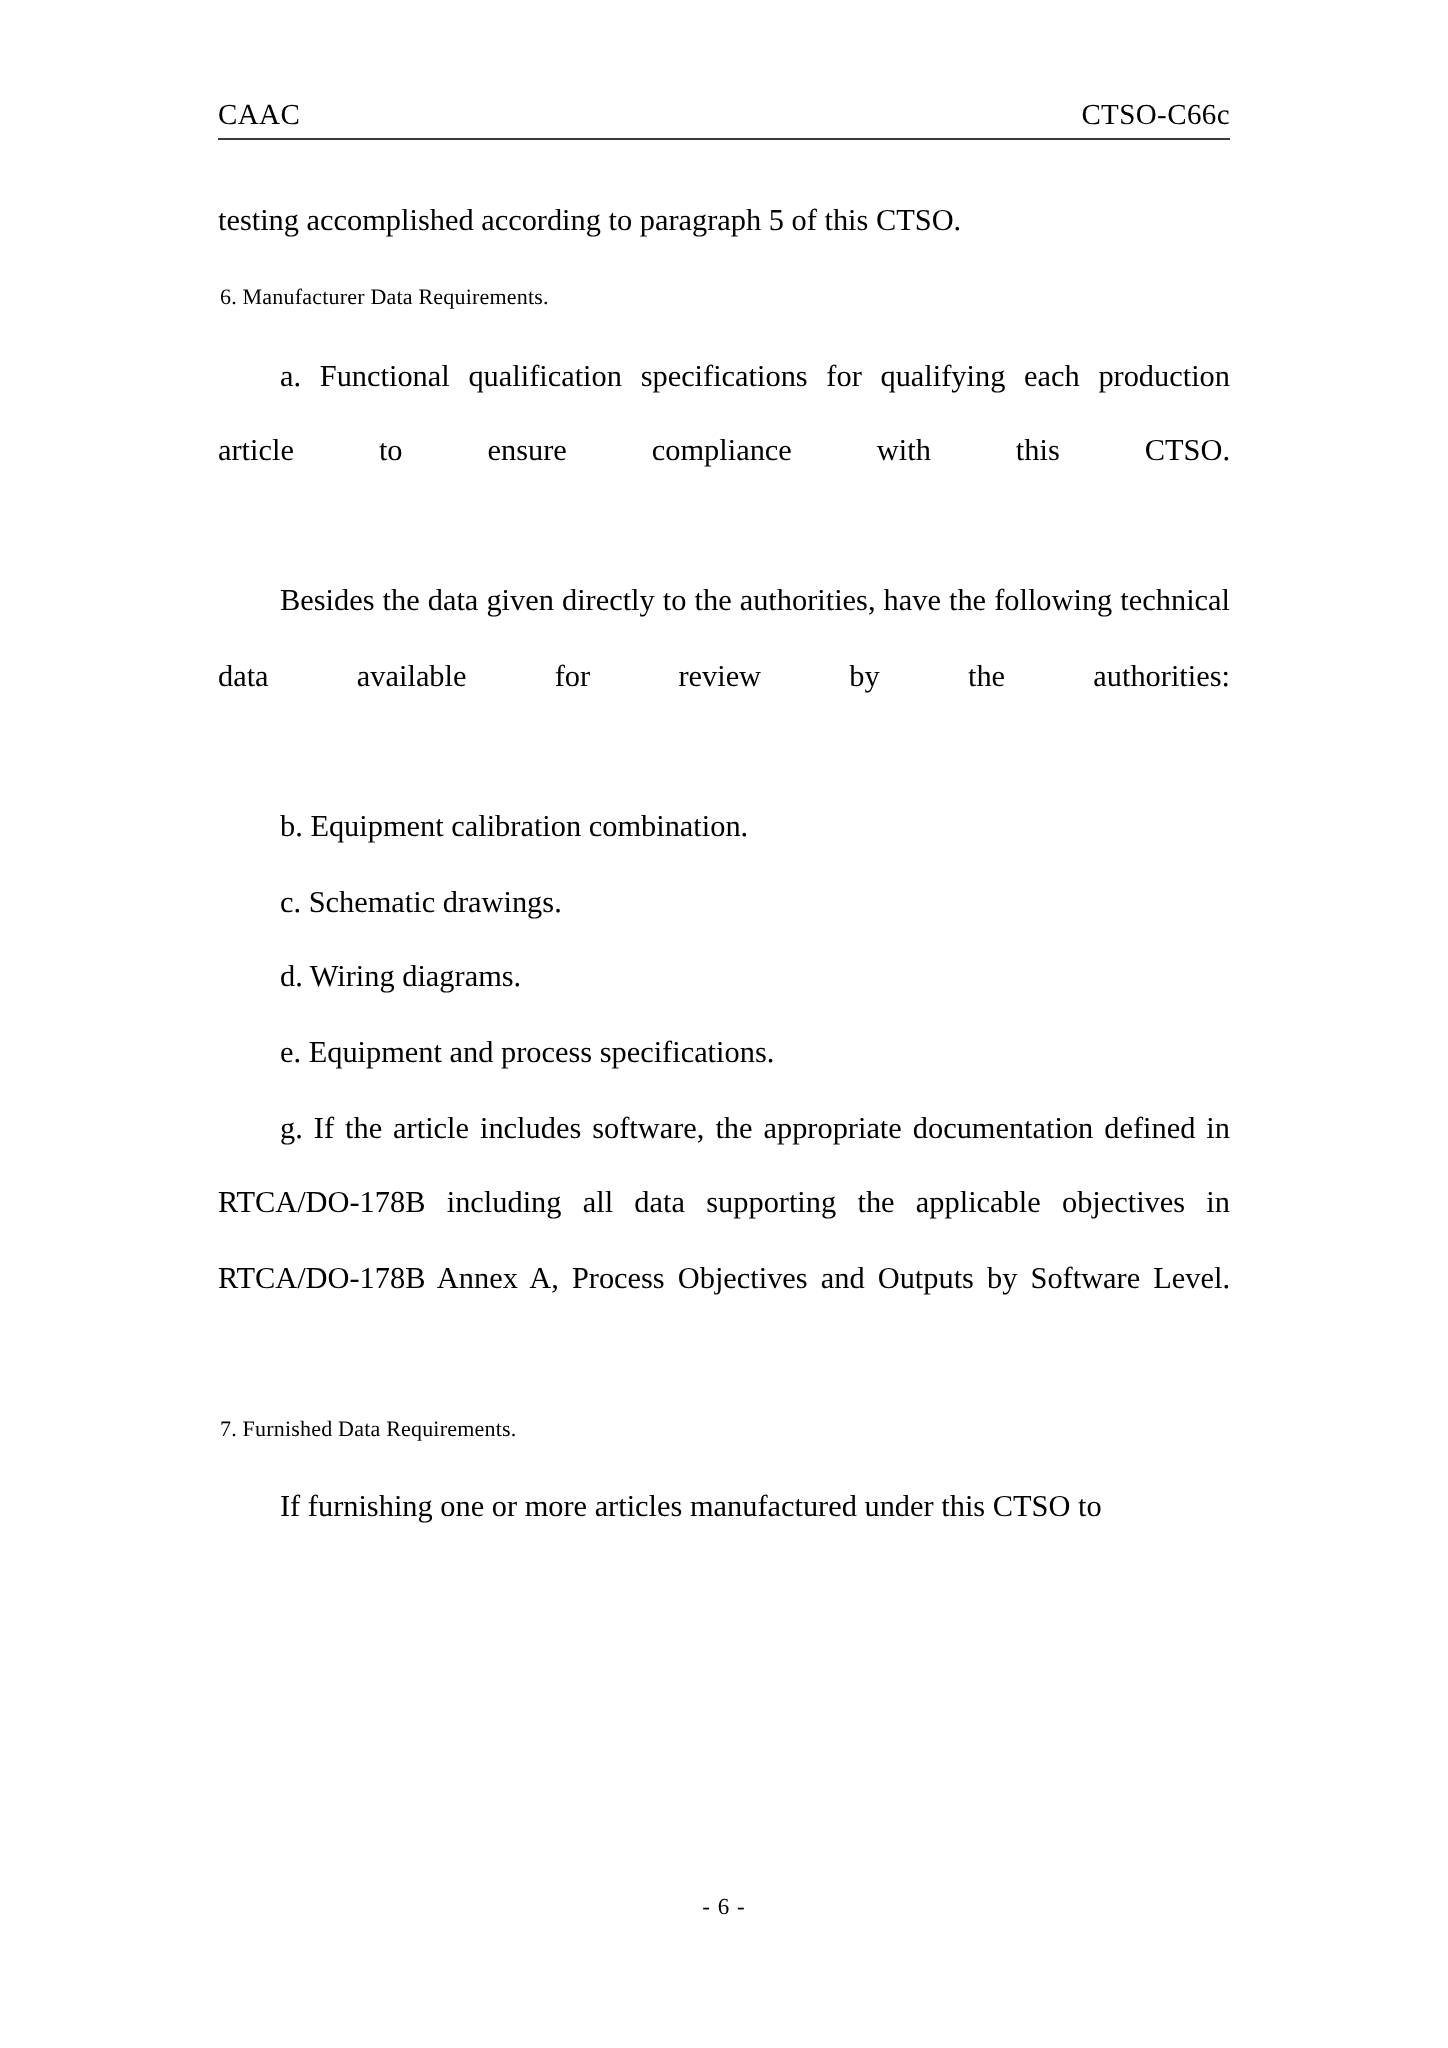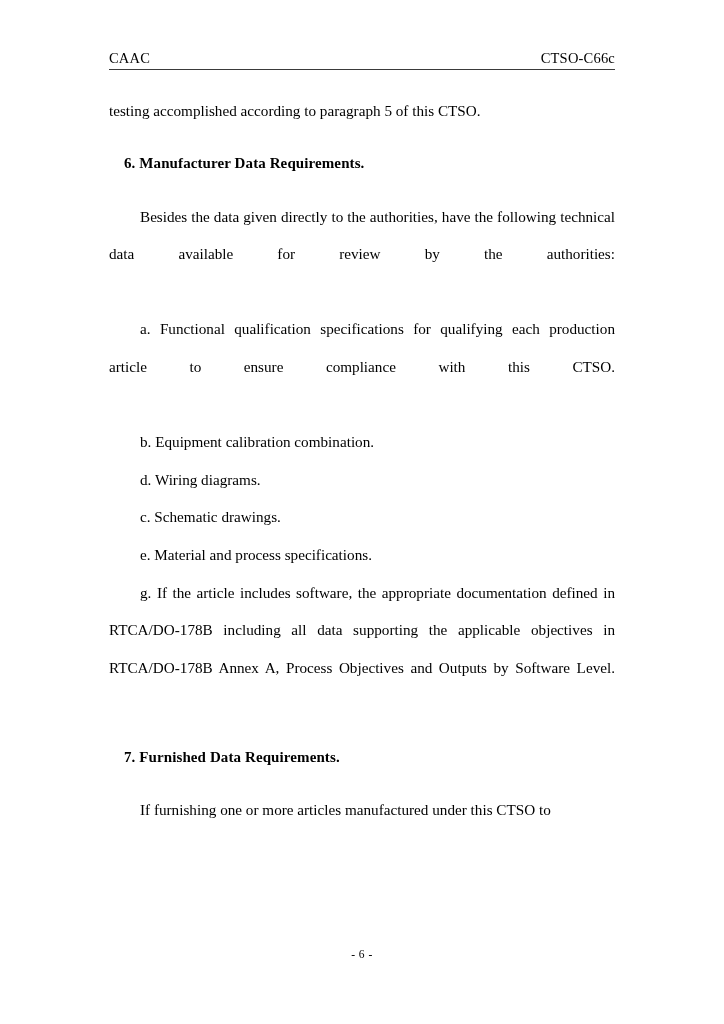--- a/index.html
+++ b/index.html
@@ -76,24 +76,24 @@
   p.para::after {
     content: "";
     display: inline-block;
     width: 100%;
   }
   p.para.single::after {
     content: none;
   }
 
   h2.heading {
-    margin: 15px;
-    font-size: 15px;
+    margin: 1px;
+    font-size: 11px;
     line-height: 37.6px;
-    font-weight: bold;
+    font-weight: normal;
     text-align: left;
     letter-spacing: 0.1px;
   }
 
   
   .page-footer {
     position: absolute;
     left: 0;
     top: 948px;
     width: 724px;
@@ -115,27 +115,27 @@
       <span class="hdr-right">CTSO-C66c</span>
     </div>
     <div class="header-rule"></div>
 
     <div class="body-block">
 
       <p class="para noindent single">testing accomplished according to paragraph 5 of this CTSO.</p>
 
       <h2 class="heading">6. Manufacturer Data Requirements.</h2>
 
+      <p class="para indent">a.  Functional qualification specifications for qualifying each production article to ensure compliance with this CTSO.</p>
+
       <p class="para indent">Besides the data given directly to the authorities, have the following technical data available for review by the authorities:</p>
-
-      <p class="para indent">a.  Functional qualification specifications for qualifying each production article to ensure compliance with this CTSO.</p>
       <p class="para indent single">b. Equipment calibration combination.</p>
+      <p class="para indent single">c. Schematic drawings.</p>
       <p class="para indent single">d. Wiring diagrams.</p>
-      <p class="para indent single">c. Schematic drawings.</p>
-      <p class="para indent single">e.   Material and process specifications.</p>
+      <p class="para indent single">e.   Equipment and process specifications.</p>
       <p class="para indent">g. If the article includes software, the appropriate documentation defined in RTCA/DO-178B including all data supporting the applicable objectives in RTCA/DO-178B Annex A, Process Objectives and Outputs by Software Level.</p>
 
       <h2 class="heading">7. Furnished Data Requirements.</h2>
 
       <p class="para indent single">If furnishing one or more articles manufactured under this CTSO to</p>
 
     </div>
   </div>
 
   <div class="page-footer">

